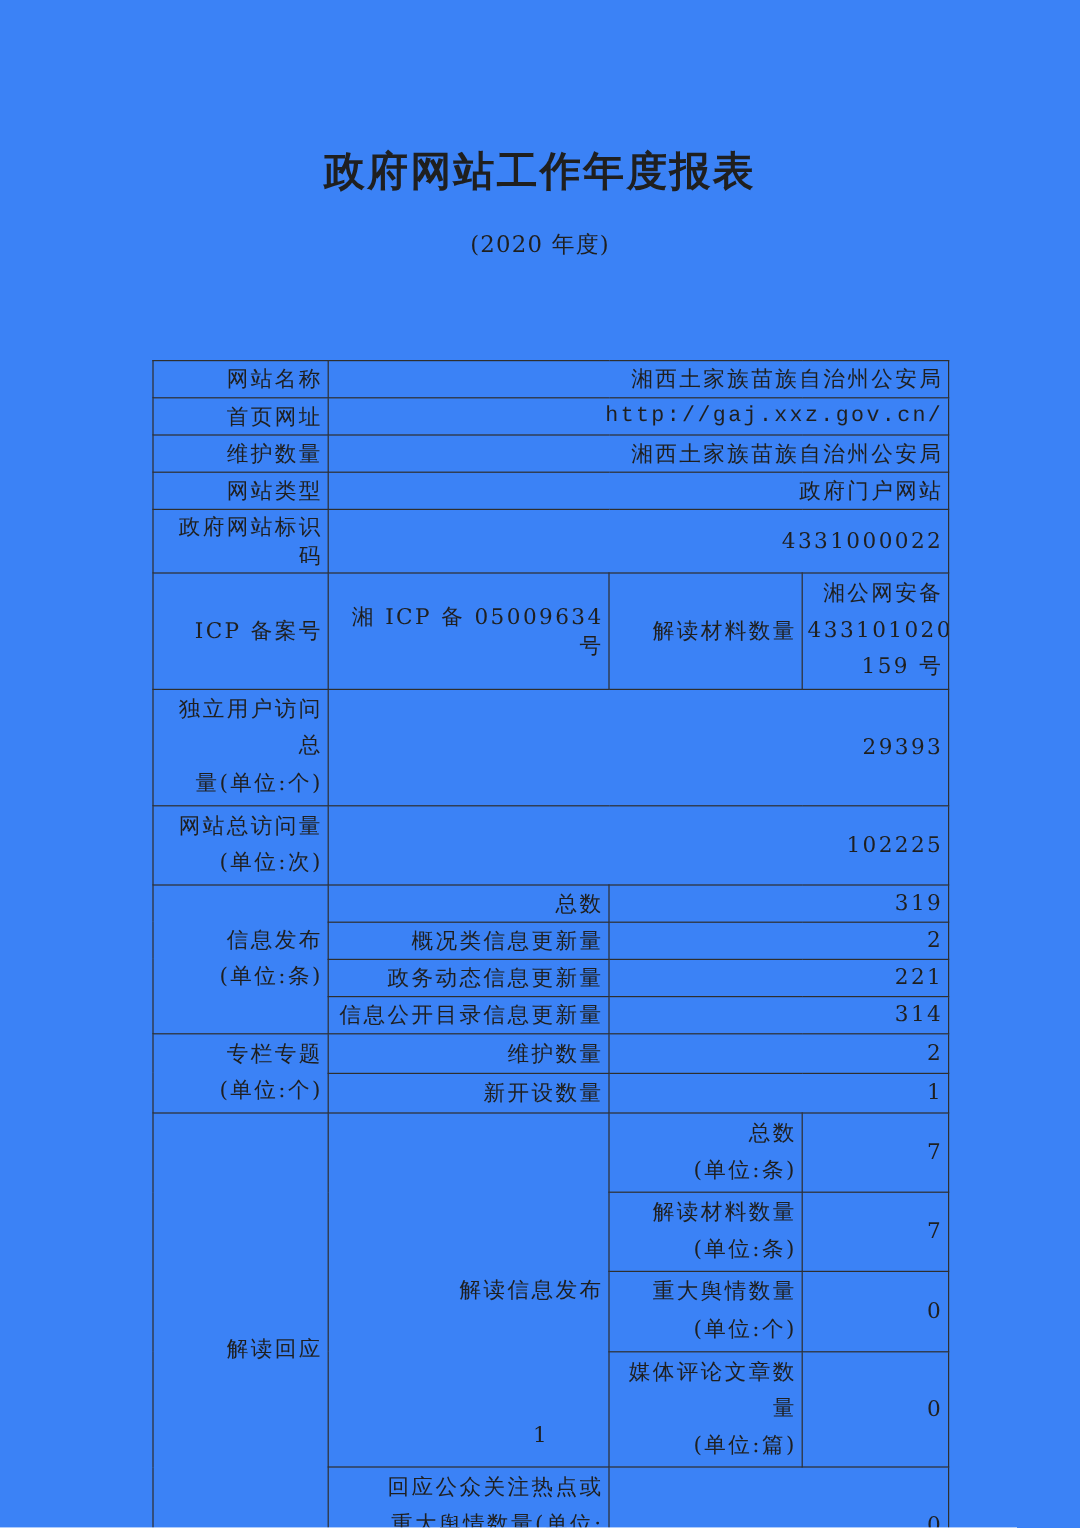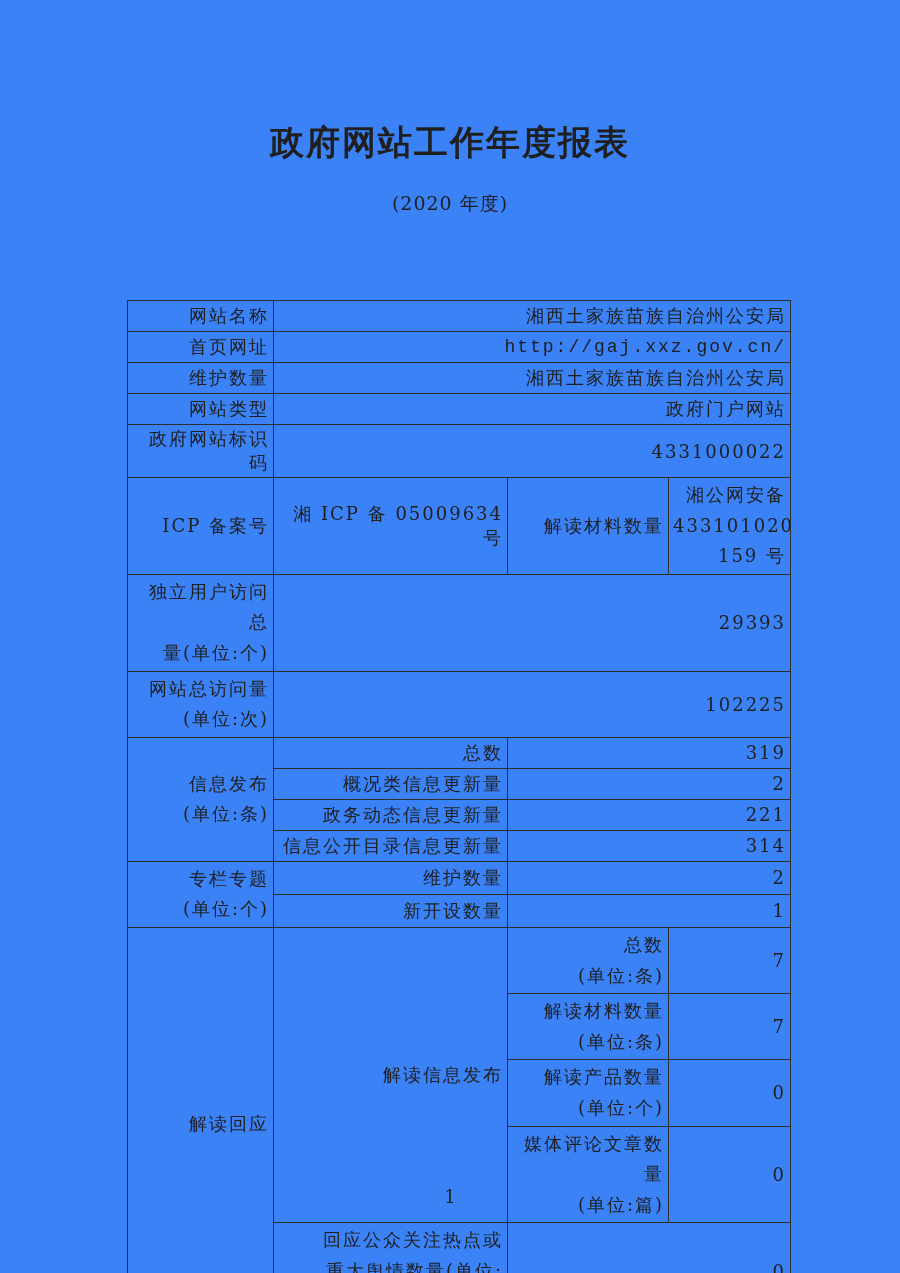--- a/index.html
+++ b/index.html
@@ -164,21 +164,21 @@
         <td class="ml">总数
 (单位:条)</td>
         <td>7</td>
       </tr>
       <tr class="r52">
         <td class="ml">解读材料数量
 (单位:条)</td>
         <td>7</td>
       </tr>
       <tr class="r52">
-        <td class="ml">解读产品数量
+        <td class="ml">重大舆情数量
 (单位:个)</td>
         <td>0</td>
       </tr>
       <tr class="r52">
         <td class="ml">媒体评论文章数量
 (单位:篇)</td>
         <td>0</td>
       </tr>
       <tr class="r72">
         <td class="ml">回应公众关注热点或

